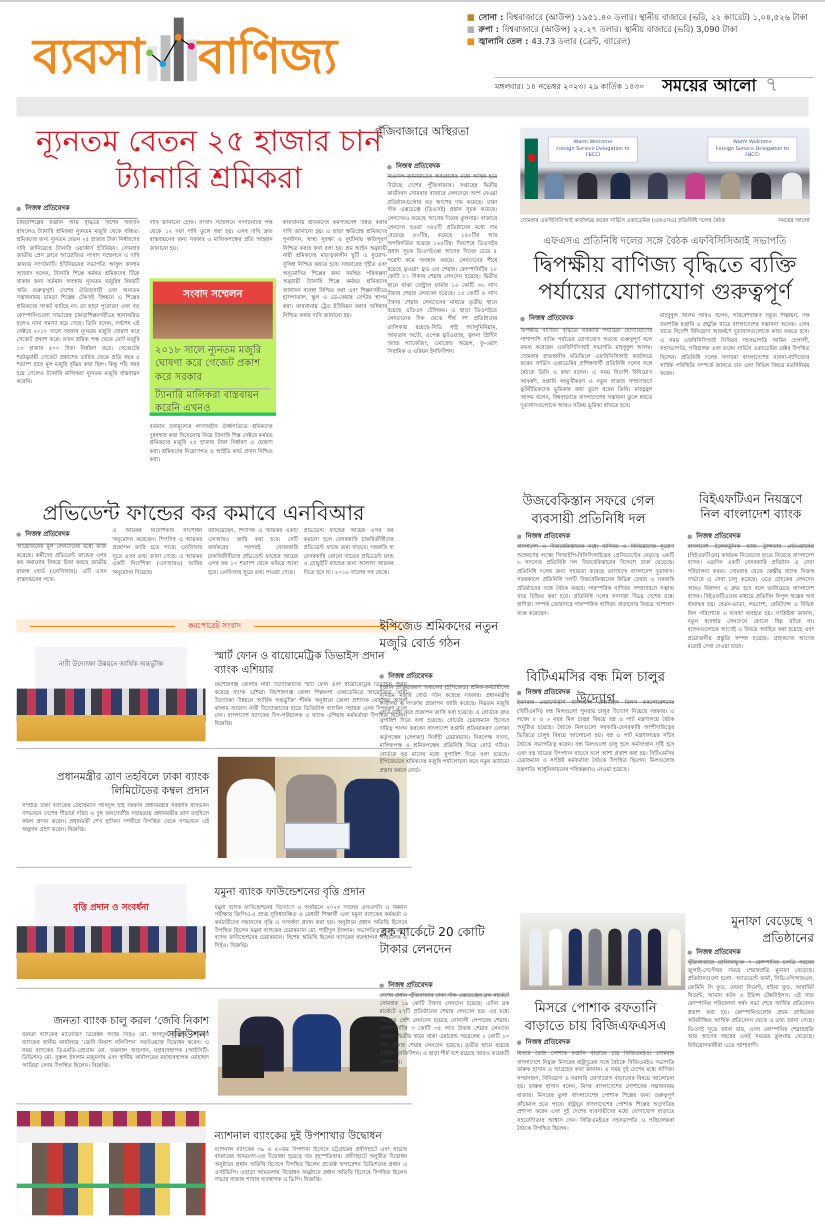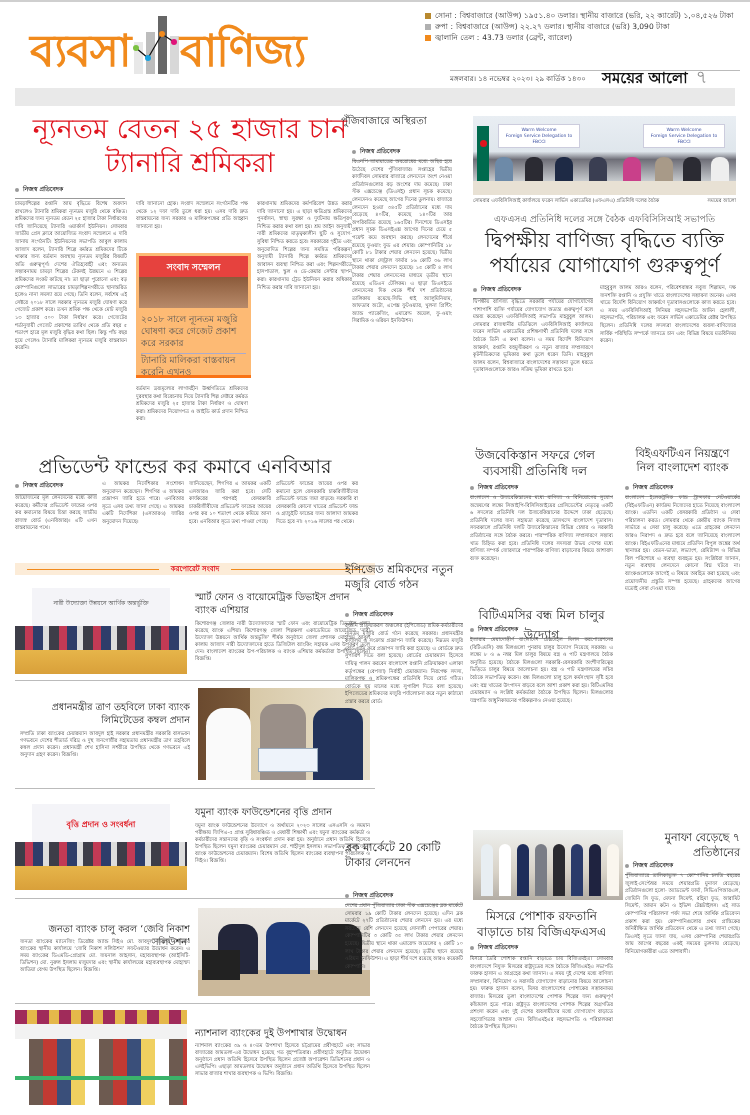--- a/index.html
+++ b/index.html
@@ -6,35 +6,35 @@
 body{width:750px;height:1115px;background:#fff;font-family:"DejaVu Sans",sans-serif;color:#222;position:relative;overflow:hidden}
 .topline{position:absolute;left:0;top:0;width:750px;height:2px;background:#cfcfcf}
 .logo{position:absolute;left:30px;top:12px;width:260px;height:62px}
 .logo .w{position:absolute;top:6px;font-size:44px;font-weight:bold;color:#f18a1c;letter-spacing:-1px;font-family:"DejaVu Sans",sans-serif}
 .logo .w1{left:0}
 .logo .w2{left:150px}
 .logo svg{position:absolute;left:100px;top:0}
 .prices{position:absolute;left:425px;top:10px;width:320px}
 .price{font-size:7.5px;color:#333;line-height:11px;white-space:nowrap;display:flex;align-items:center}
 .price .sq{display:inline-block;width:6px;height:6px;margin-right:4px}
-.price b{font-weight:normal;margin-right:3px}
+.price b{font-weight:bold;margin-right:3px}
 .dateline{position:absolute;left:450px;top:70px;width:290px;height:16px;border-top:1px solid #bbb;display:flex;align-items:center}
 .dateline .date{font-size:7px;color:#333;width:140px}
 .dateline .mast{font-size:15px;font-weight:bold;color:#111;margin-left:12px}
 .dateline .pg{font-size:18px;color:#888;margin-left:8px}
 .greybar{position:absolute;left:15px;top:88px;width:720px;height:18px;background:#e9e9e9}
 .col-text{font-size:5px;line-height:7.6px;color:#444;text-align:justify;overflow:hidden}
 .byline{font-size:6px;color:#333;font-weight:bold;display:flex;align-items:center;gap:4px;border-bottom:1px solid #999;padding-bottom:3px;margin-bottom:3px}
 .byline .dot{width:4px;height:4px;border-radius:50%;background:#999;display:inline-block}
 .lead-head{position:absolute;left:30px;top:112px;width:320px;text-align:center;color:#e0141e;font-size:27px;line-height:34px;font-weight:normal}
 .lead-by{position:absolute;left:15px;top:184px;width:110px}
 .lead-c1{position:absolute;left:15px;top:200px;width:112px;height:232px}
 .lead-c2{position:absolute;left:136px;top:200px;width:112px;height:45px}
 .lead-c3{position:absolute;left:257px;top:200px;width:95px;height:232px}
-.press-box{position:absolute;left:136px;top:253px;width:115px;height:125px;background:#fdba74;border-bottom:3px solid #f97316}
+.press-box{position:absolute;left:136px;top:253px;width:115px;height:125px;background:#bef264;border-bottom:3px solid #22c55e}
 .press-img{position:absolute;left:3px;top:3px;width:109px;height:52px;background:linear-gradient(#e6423e 0,#e6423e 40%,#8a5a3a 40%,#b88a6a 100%)}
 .press-img .banner{position:absolute;left:0;top:4px;width:100%;text-align:center;color:#fff;font-size:9px;font-weight:bold}
 .press-q1{position:absolute;left:5px;top:60px;width:105px;font-size:9px;line-height:12px;color:#555}
 .press-q2{position:absolute;left:5px;top:100px;width:105px;font-size:9px;line-height:12px;color:#555;border-top:1px solid #aac}
 .lead-c2b{position:absolute;left:136px;top:385px;width:112px;height:48px}
 .puji-head{position:absolute;left:341px;top:114px;width:100px;font-size:10px;line-height:14px;color:#222}
 .puji-by{position:absolute;left:352px;top:146px;width:100px}
 .puji-text{position:absolute;left:352px;top:158px;width:100px;height:302px}
 .fbcci-img{position:absolute;left:473px;top:116px;width:263px;height:79px;background:linear-gradient(180deg,#e9eef3 0,#dfe6ec 45%,#6f6f78 55%,#cfd3d6 85%,#e6e6e6 100%);overflow:hidden}
 .fbcci-img .sign{position:absolute;top:8px;width:82px;height:24px;background:#fff;border:1px solid #ccd;font-size:4.5px;text-align:center;color:#3a4ea0;line-height:6px;padding-top:2px}
@@ -52,21 +52,21 @@
 .pf-by{position:absolute;left:15px;top:480px;width:82px}
 .pf-c{position:absolute;top:480px;width:82px;height:78px}
 .uz-head{position:absolute;left:470px;top:447px;width:130px;text-align:center;font-size:12px;line-height:16px;color:#222}
 .uz-by{position:absolute;left:470px;top:482px;width:143px}
 .uz-text{position:absolute;left:470px;top:494px;width:143px;height:108px}
 .bft-head{position:absolute;left:625px;top:447px;width:115px;text-align:center;font-size:11px;line-height:14px;color:#222}
 .bft-by{position:absolute;left:625px;top:482px;width:115px}
 .bft-text{position:absolute;left:625px;top:494px;width:115px;height:330px}
 .corp-bar{position:absolute;left:15px;top:563px;width:360px;height:12px;background:#fcecd8;display:flex;align-items:center;justify-content:center}
 .corp-bar::before,.corp-bar::after{content:"";flex:1;height:1px;background:#f18a1c;margin:0 12px}
-.corp-bar span{font-size:7px;color:#e0141e;font-weight:bold}
+.corp-bar span{font-size:7px;color:#e0141e;font-weight:normal}
 .corp-img{position:absolute;width:172px;height:92px;overflow:hidden}
 .corp-img .stage{position:absolute;left:0;bottom:0;width:100%;height:24px;background:linear-gradient(#e6b54a,#d9a03a)}
 .corp-img .crowd{position:absolute;left:0;bottom:18px;width:100%;height:30px;background:repeating-linear-gradient(90deg,#3d3d48 0 10px,#c23a55 10px 18px,#2e3d6a 18px 28px,#ddd 28px 34px)}
 .corp-img .board{position:absolute;left:10%;top:6px;width:80%;height:40px;background:#f4f4f8}
 .corp-h{position:absolute;font-size:9.5px;line-height:13px;color:#222}
 .corp-t{position:absolute;font-size:5px;line-height:7px;color:#444;text-align:justify}
 .divider{position:absolute;left:15px;width:360px;height:1px;background:#bbb}
 .epz-head{position:absolute;left:345px;top:562px;width:118px;font-size:11px;line-height:15px;color:#222}
 .epz-by{position:absolute;left:345px;top:609px;width:118px}
 .epz-text{position:absolute;left:345px;top:622px;width:118px;height:203px}

